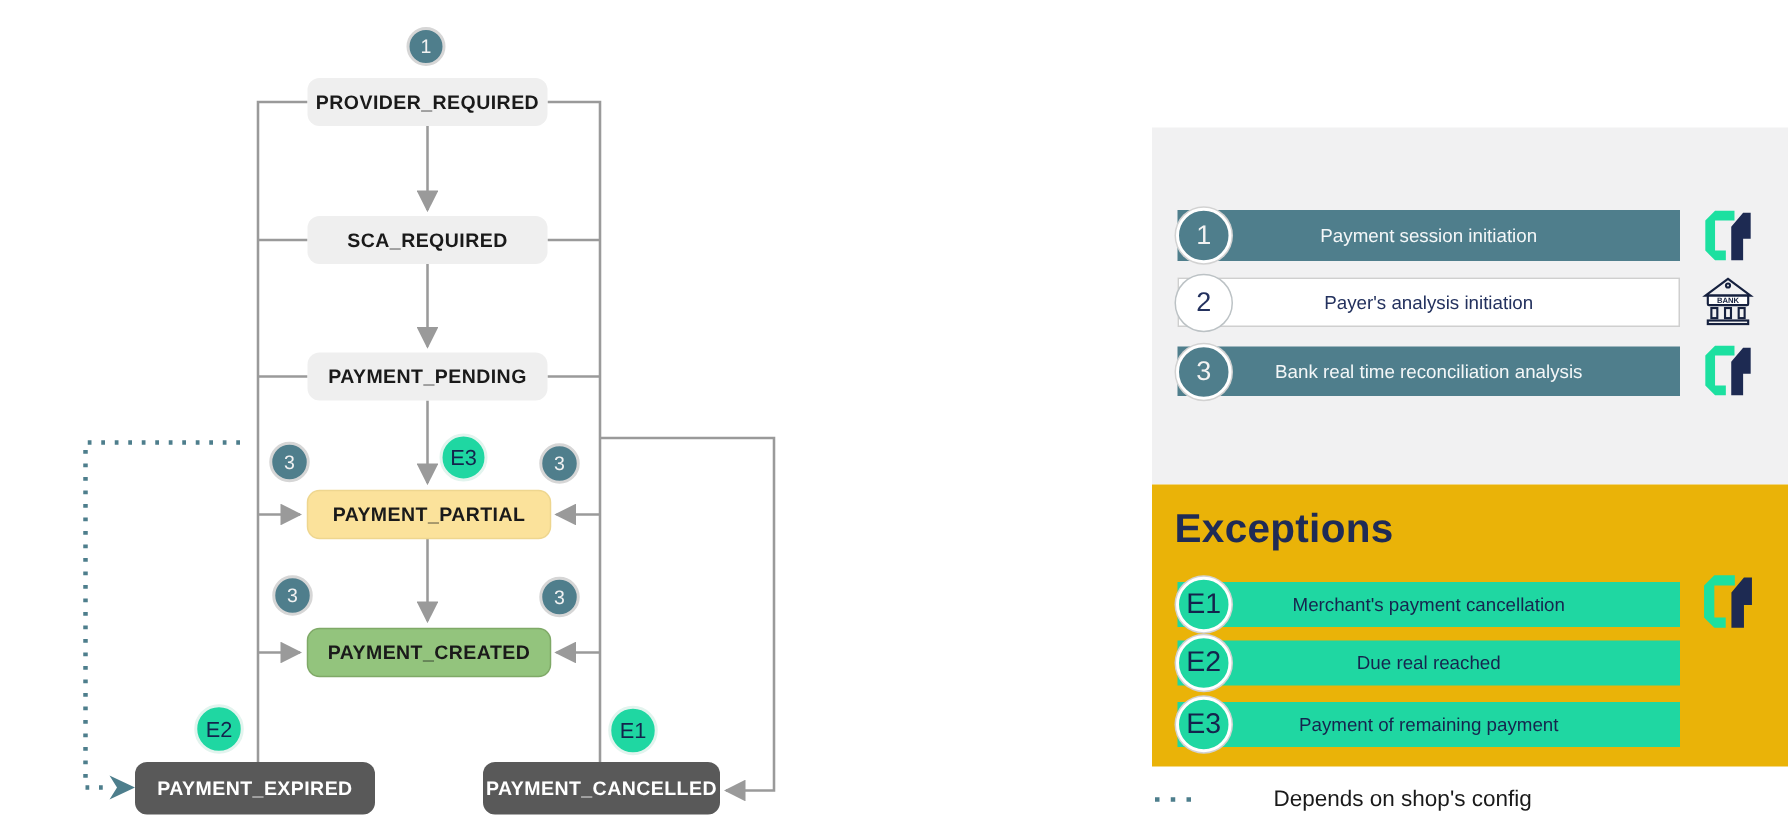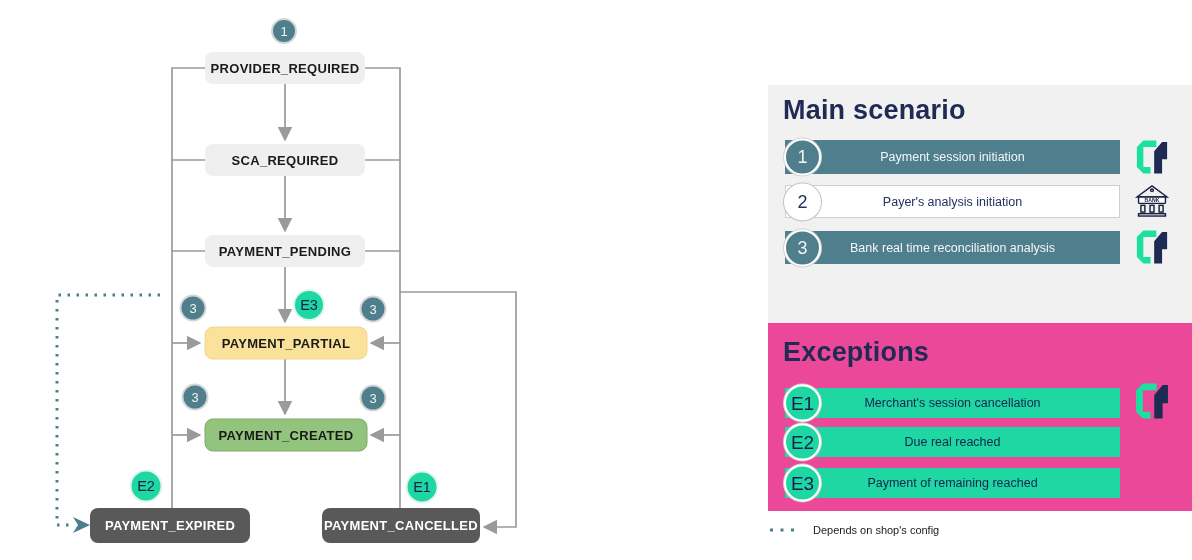--- a/index.html
+++ b/index.html
@@ -9,42 +9,42 @@
   #flow{position:absolute;left:0;top:0;}
   #flow text{font-family:"Liberation Sans",sans-serif;}
   .node-label{font-size:13px;font-weight:bold;fill:#1a1a1a;letter-spacing:.3px;}
   .node-label.inv{fill:#ffffff;}
   .badge-step-txt{font-size:13px;fill:#f2f2f2;}
   .badge-exc-txt{font-size:14.5px;fill:#14234c;}
 
   
   .panel{position:absolute;left:768px;width:424px;}
   #panel-main{top:85px;height:238px;background:#f1f1f2;}
-  #panel-exc{top:323px;height:188px;background:#ec4899;}
+  #panel-exc{top:323px;height:188px;background:#eab308;}
   .panel-title{position:absolute;left:15px;font-size:27px;font-weight:bold;color:#1f2b55;letter-spacing:.2px;}
   #panel-main .panel-title{top:10px;}
   #panel-exc .panel-title{top:14px;}
 
   .srow{position:absolute;left:17px;width:335px;height:34px;}
   .sbar{position:absolute;left:0;top:0;right:0;bottom:0;display:flex;align-items:center;justify-content:center;
         font-size:12.5px;}
   .sbar.teal{background:#4f7e8c;color:#f4f7f8;align-items:center;}
   .sbar.white{background:#ffffff;color:#23315e;border:1px solid #cfcfcf;}
   .sbar.mint{background:#1fd7a2;color:#16254e;}
   .sbadge{position:absolute;left:-1px;top:50%;transform:translateY(-50%);width:33px;height:33px;border-radius:50%;
           display:flex;align-items:center;justify-content:center;border:2px solid #ffffff;
           box-shadow:0 0 0 1px #d2d2d2;z-index:2;font-size:18px;}
   .sbadge.teal{background:#4f7e8c;color:#f2f2f2;}
   .sbadge.white{background:#ffffff;color:#23315e;box-shadow:0 0 0 1px #bcc2c5;}
   .sbadge.mint{background:#1fd7a2;color:#14234c;font-size:19px;}
   .row-icon{position:absolute;left:365px;width:38px;height:40px;display:flex;align-items:center;justify-content:center;}
 
   
   #legend{position:absolute;left:768px;top:524px;display:flex;align-items:center;gap:15px;}
-  #legend .legend-label{font-size:11px;color:#1a1a1a;}
+  #legend .legend-label{font-size:15px;color:#1a1a1a;margin-left:36px;}
 </style>
 </head>
 <body>
 
 <div id="stage">
 
   <svg id="flow" width="560" height="560" viewBox="0 0 560 560">
     <defs>
       <marker id="arr" viewBox="0 0 10 10" refX="9" refY="5" markerWidth="8.5" markerHeight="8.5" orient="auto">
         <path d="M0,0 L10,5 L0,10 z" fill="#9a9a9a"></path>
@@ -139,21 +139,20 @@
         <text class="badge-exc-txt" x="146" y="491" text-anchor="middle">E2</text>
       </g>
       <g>
         <circle cx="422" cy="487" r="15.5" fill="#1fd7a2" stroke="#e2f4ee" stroke-width="2"></circle>
         <text class="badge-exc-txt" x="422" y="492" text-anchor="middle">E1</text>
       </g>
     </g>
   </svg>
 
   <div class="panel" id="panel-main">
-    <div class="panel-title">Main scenario</div>
 
     <div class="srow" style="top:55px;">
       <div class="sbadge teal">1</div>
       <div class="sbar teal">
         <span>Payment session initiation</span>
       </div>
     </div>
     <div class="row-icon" style="top:52px;">
       <svg width="36" height="38" viewBox="0 0 100 100">
         <path fill="#1ce0a0" d="M62,4 L26,4 L8,22 L8,78 L26,96 L46,96 L46,78 L26,78 L26,22 L62,22 Z"></path>
@@ -193,41 +192,41 @@
       </svg>
     </div>
   </div>
 
   <div class="panel" id="panel-exc">
     <div class="panel-title">Exceptions</div>
 
     <div class="srow" style="top:65px;height:30px;">
       <div class="sbadge mint">E1</div>
       <div class="sbar mint">
-        <span>Merchant's session cancellation</span>
+        <span>Merchant's payment cancellation</span>
       </div>
     </div>
     <div class="row-icon" style="top:58px;">
       <svg width="40" height="42" viewBox="0 0 100 100">
         <path fill="#1ce0a0" d="M62,4 L26,4 L8,22 L8,78 L26,96 L46,96 L46,78 L26,78 L26,22 L62,22 Z"></path>
         <path fill="#1d2a52" d="M56,34 L78,8 L92,8 L92,56 L78,56 L78,96 L56,96 Z"></path>
       </svg>
     </div>
 
     <div class="srow" style="top:104px;height:30px;">
       <div class="sbadge mint">E2</div>
       <div class="sbar mint">
         <span>Due real reached</span>
       </div>
     </div>
 
     <div class="srow" style="top:145px;height:30px;">
       <div class="sbadge mint">E3</div>
       <div class="sbar mint">
-        <span>Payment of remaining reached</span>
+        <span>Payment of remaining payment</span>
       </div>
     </div>
   </div>
 
   <div id="legend">
     <svg width="30" height="8">
       <line x1="2" y1="4" x2="29" y2="4" stroke="#4d7e8c" stroke-width="3" stroke-dasharray="3 7.5"></line>
     </svg>
     <span class="legend-label">Depends on shop's config</span>
   </div>

